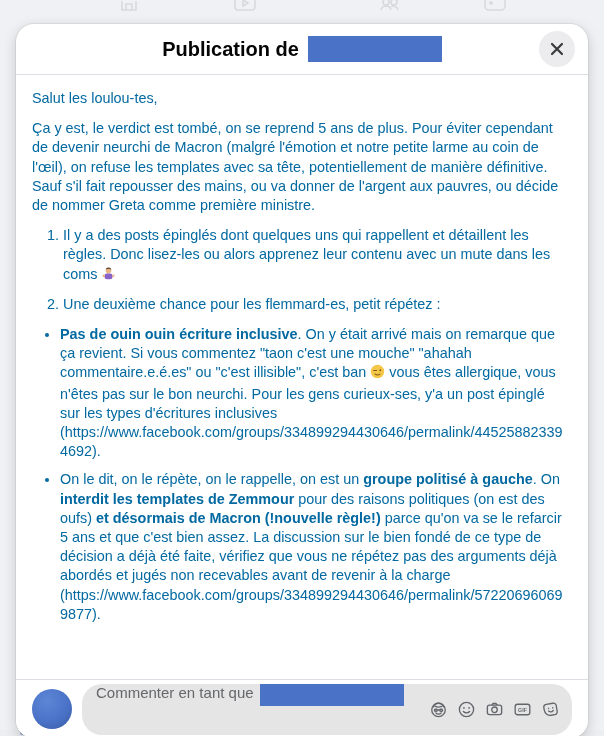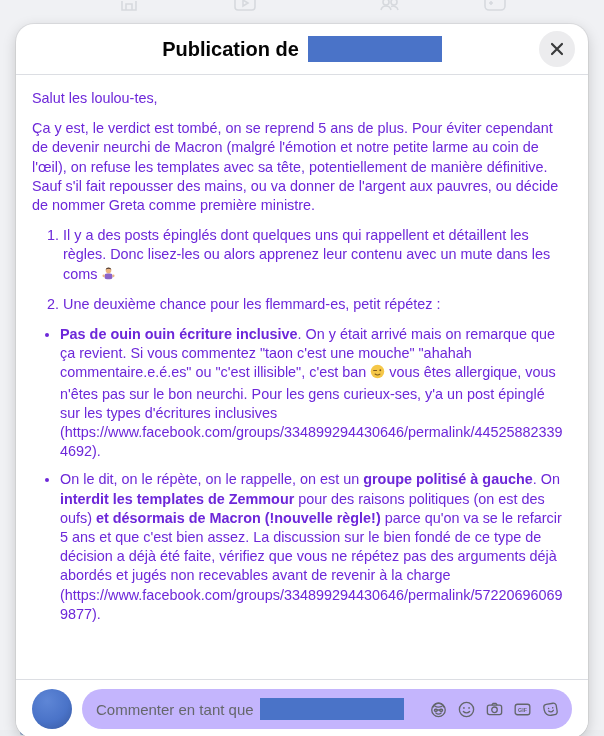--- a/index.html
+++ b/index.html
@@ -31,42 +31,42 @@
   .header-redaction{width:134px;height:26px;background:#4a73c8;margin-left:9px;}
   .close-button{
     position:absolute;right:13px;top:7px;width:36px;height:36px;border-radius:50%;
     background:#ececee;display:flex;align-items:center;justify-content:center;cursor:pointer;border:none;
   }
   .close-button svg{display:block;}
   
   .post{
     flex:1 1 auto;overflow:hidden;
     padding:14px 16px 0 16px;
-    font-size:14.4px;line-height:19.2px;color:#6d28d9;
+    font-size:14.4px;line-height:19.2px;color:#0369a1;
     overflow-wrap:anywhere;
   }
   .post p{margin:0 0 11px 0;}
   .post ol{margin:0 0 11px 0;padding-left:31px;}
   .post ul{margin:0 8px 11px 0;padding-left:28px;}
   .post li{margin-bottom:9px;}
   .post .seg-b{font-weight:700;}
   .emoji{display:inline-block;vertical-align:-2px;}
   .emoji svg{width:15px;height:15px;display:inline-block;}
   
   .comment-section{
     flex:0 0 58px;height:58px;border-top:1px solid #dcdee3;
     display:flex;align-items:center;padding:0 16px;gap:10px;background:#fff;
   }
   .avatar{
     width:40px;height:40px;border-radius:50%;flex:0 0 40px;
     background:radial-gradient(circle at 38% 30%,#5e86d6 0%,#4a73c8 55%,#37589e 100%);
   }
   .comment-pill{
-    flex:1;height:40px;background:#c4b5fd;border-radius:20px;
-    display:flex;align-items:center;padding:0 12px 0 14px;gap:6px;min-width:0;cursor:text;
+    flex:1;height:51px;background:#e5e5e5;border-radius:20px;
+    display:flex;padding:0 12px 0 14px;gap:6px;min-width:0;cursor:text;
   }
   .comment-placeholder{color:#65676b;font-size:15px;white-space:nowrap;}
   .comment-redaction{width:144px;height:22px;background:#4a73c8;flex:0 0 auto;}
   .icon-row{margin-left:auto;display:flex;align-items:center;gap:9px;}
   .pill-icon{display:block;background:none;border:none;padding:0;cursor:pointer;}
   .pill-icon svg{width:19px;height:19px;display:block;}
 </style>
 </head>
 <body>
 

